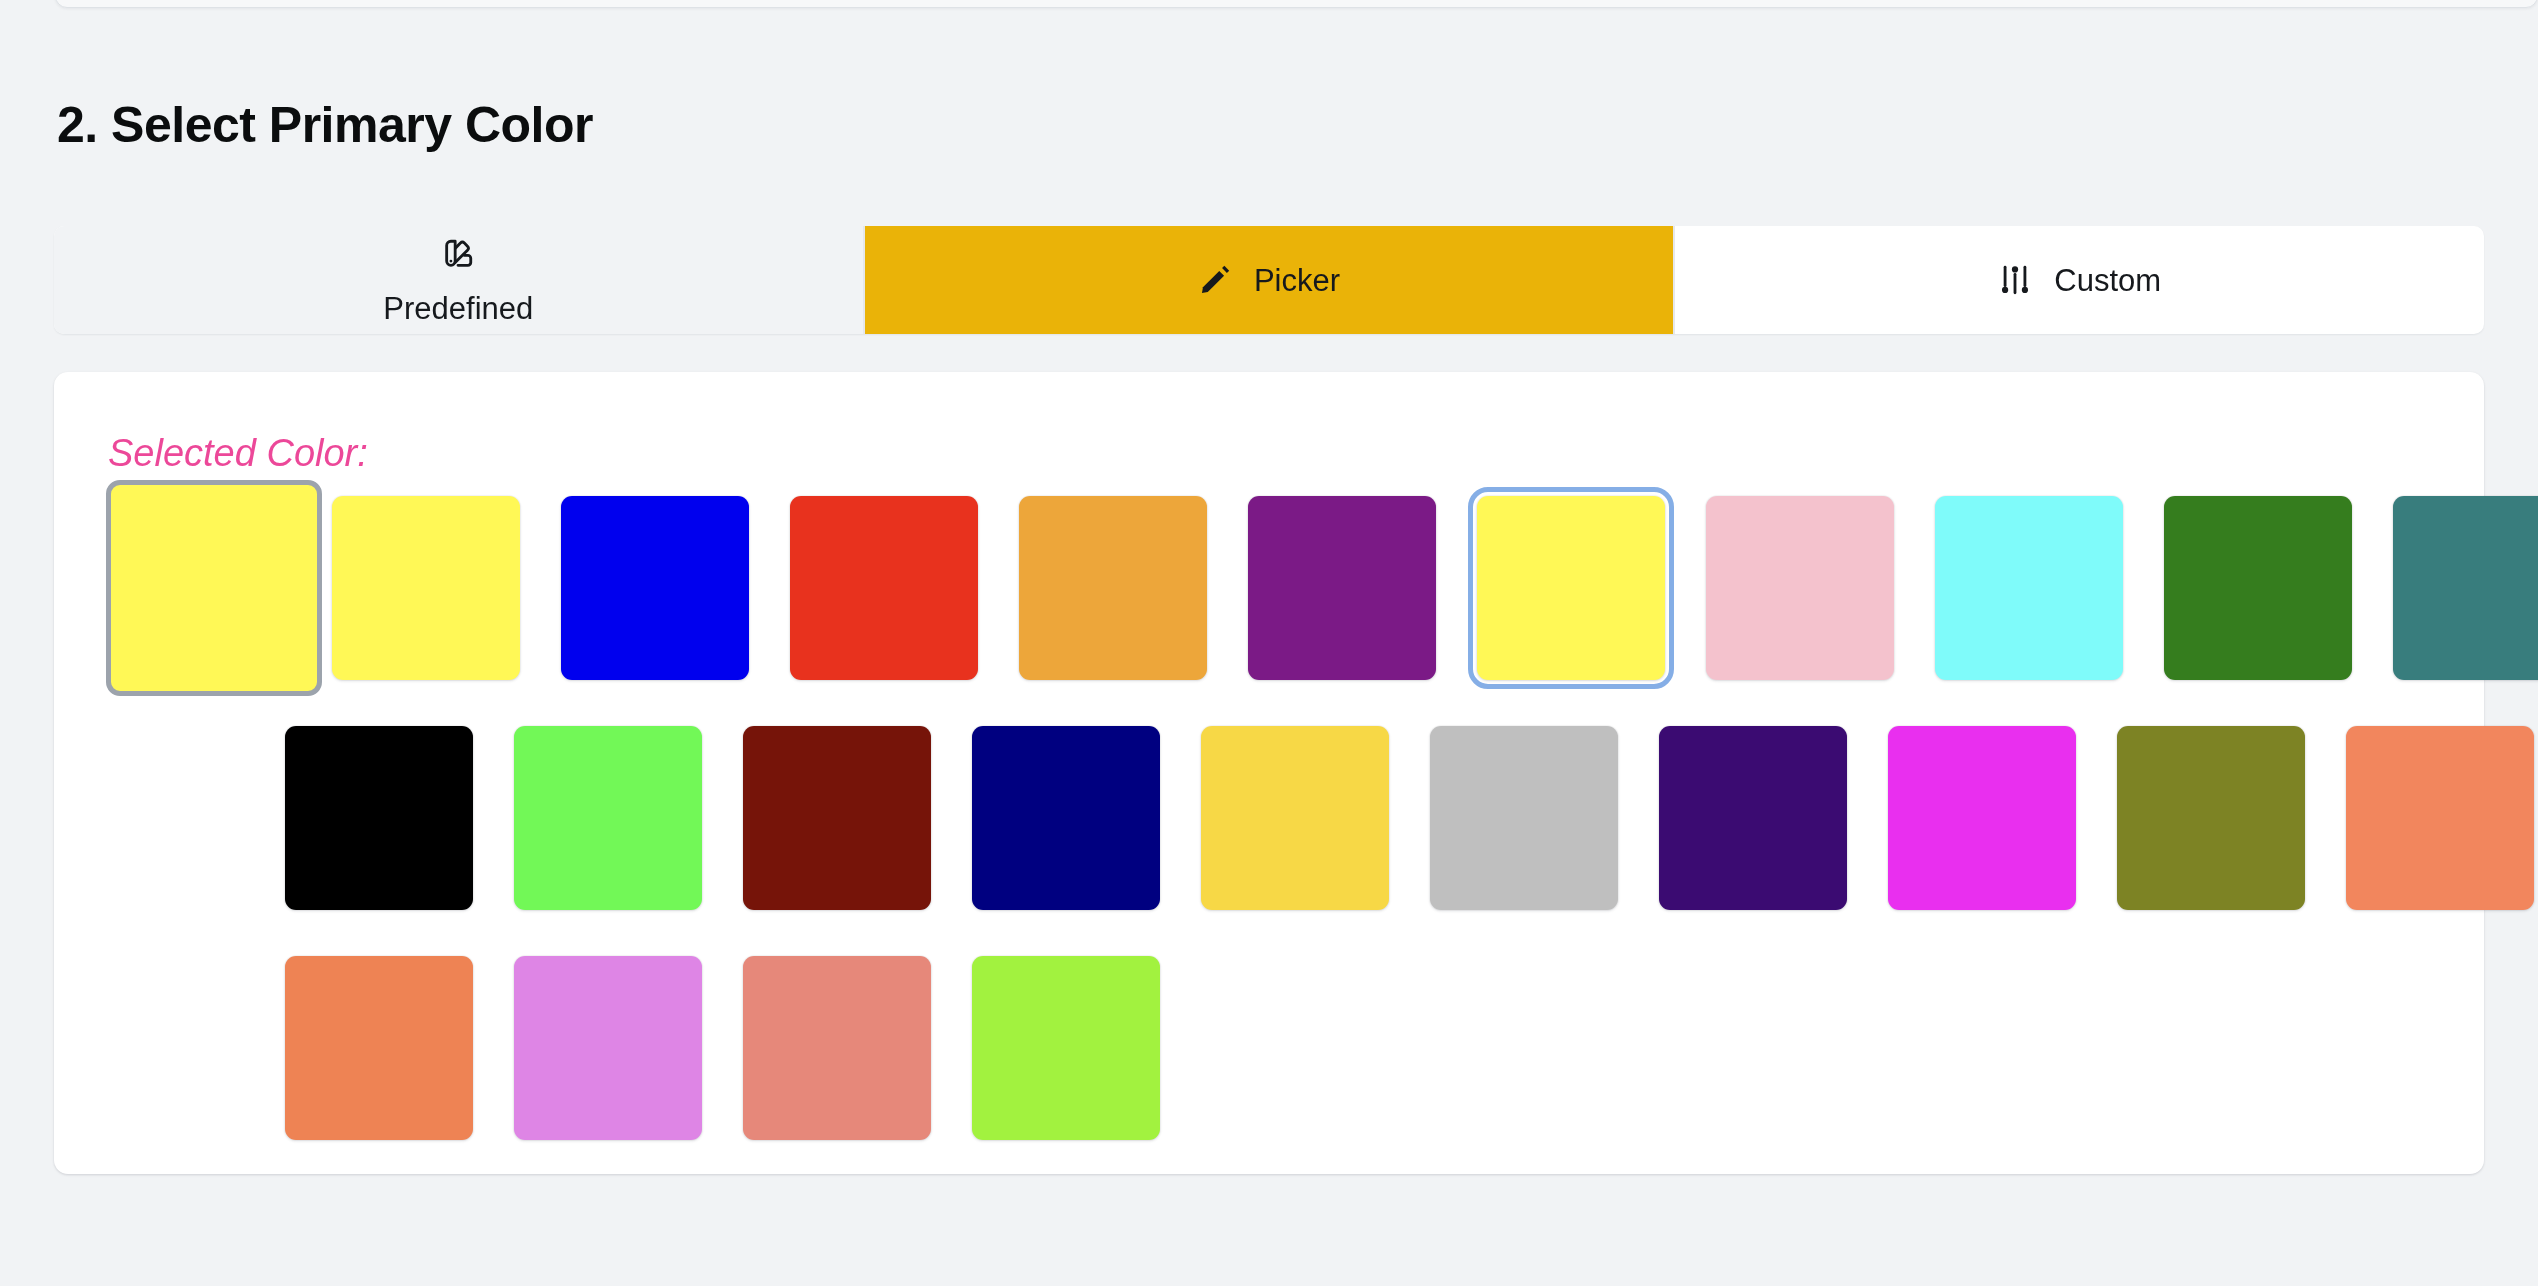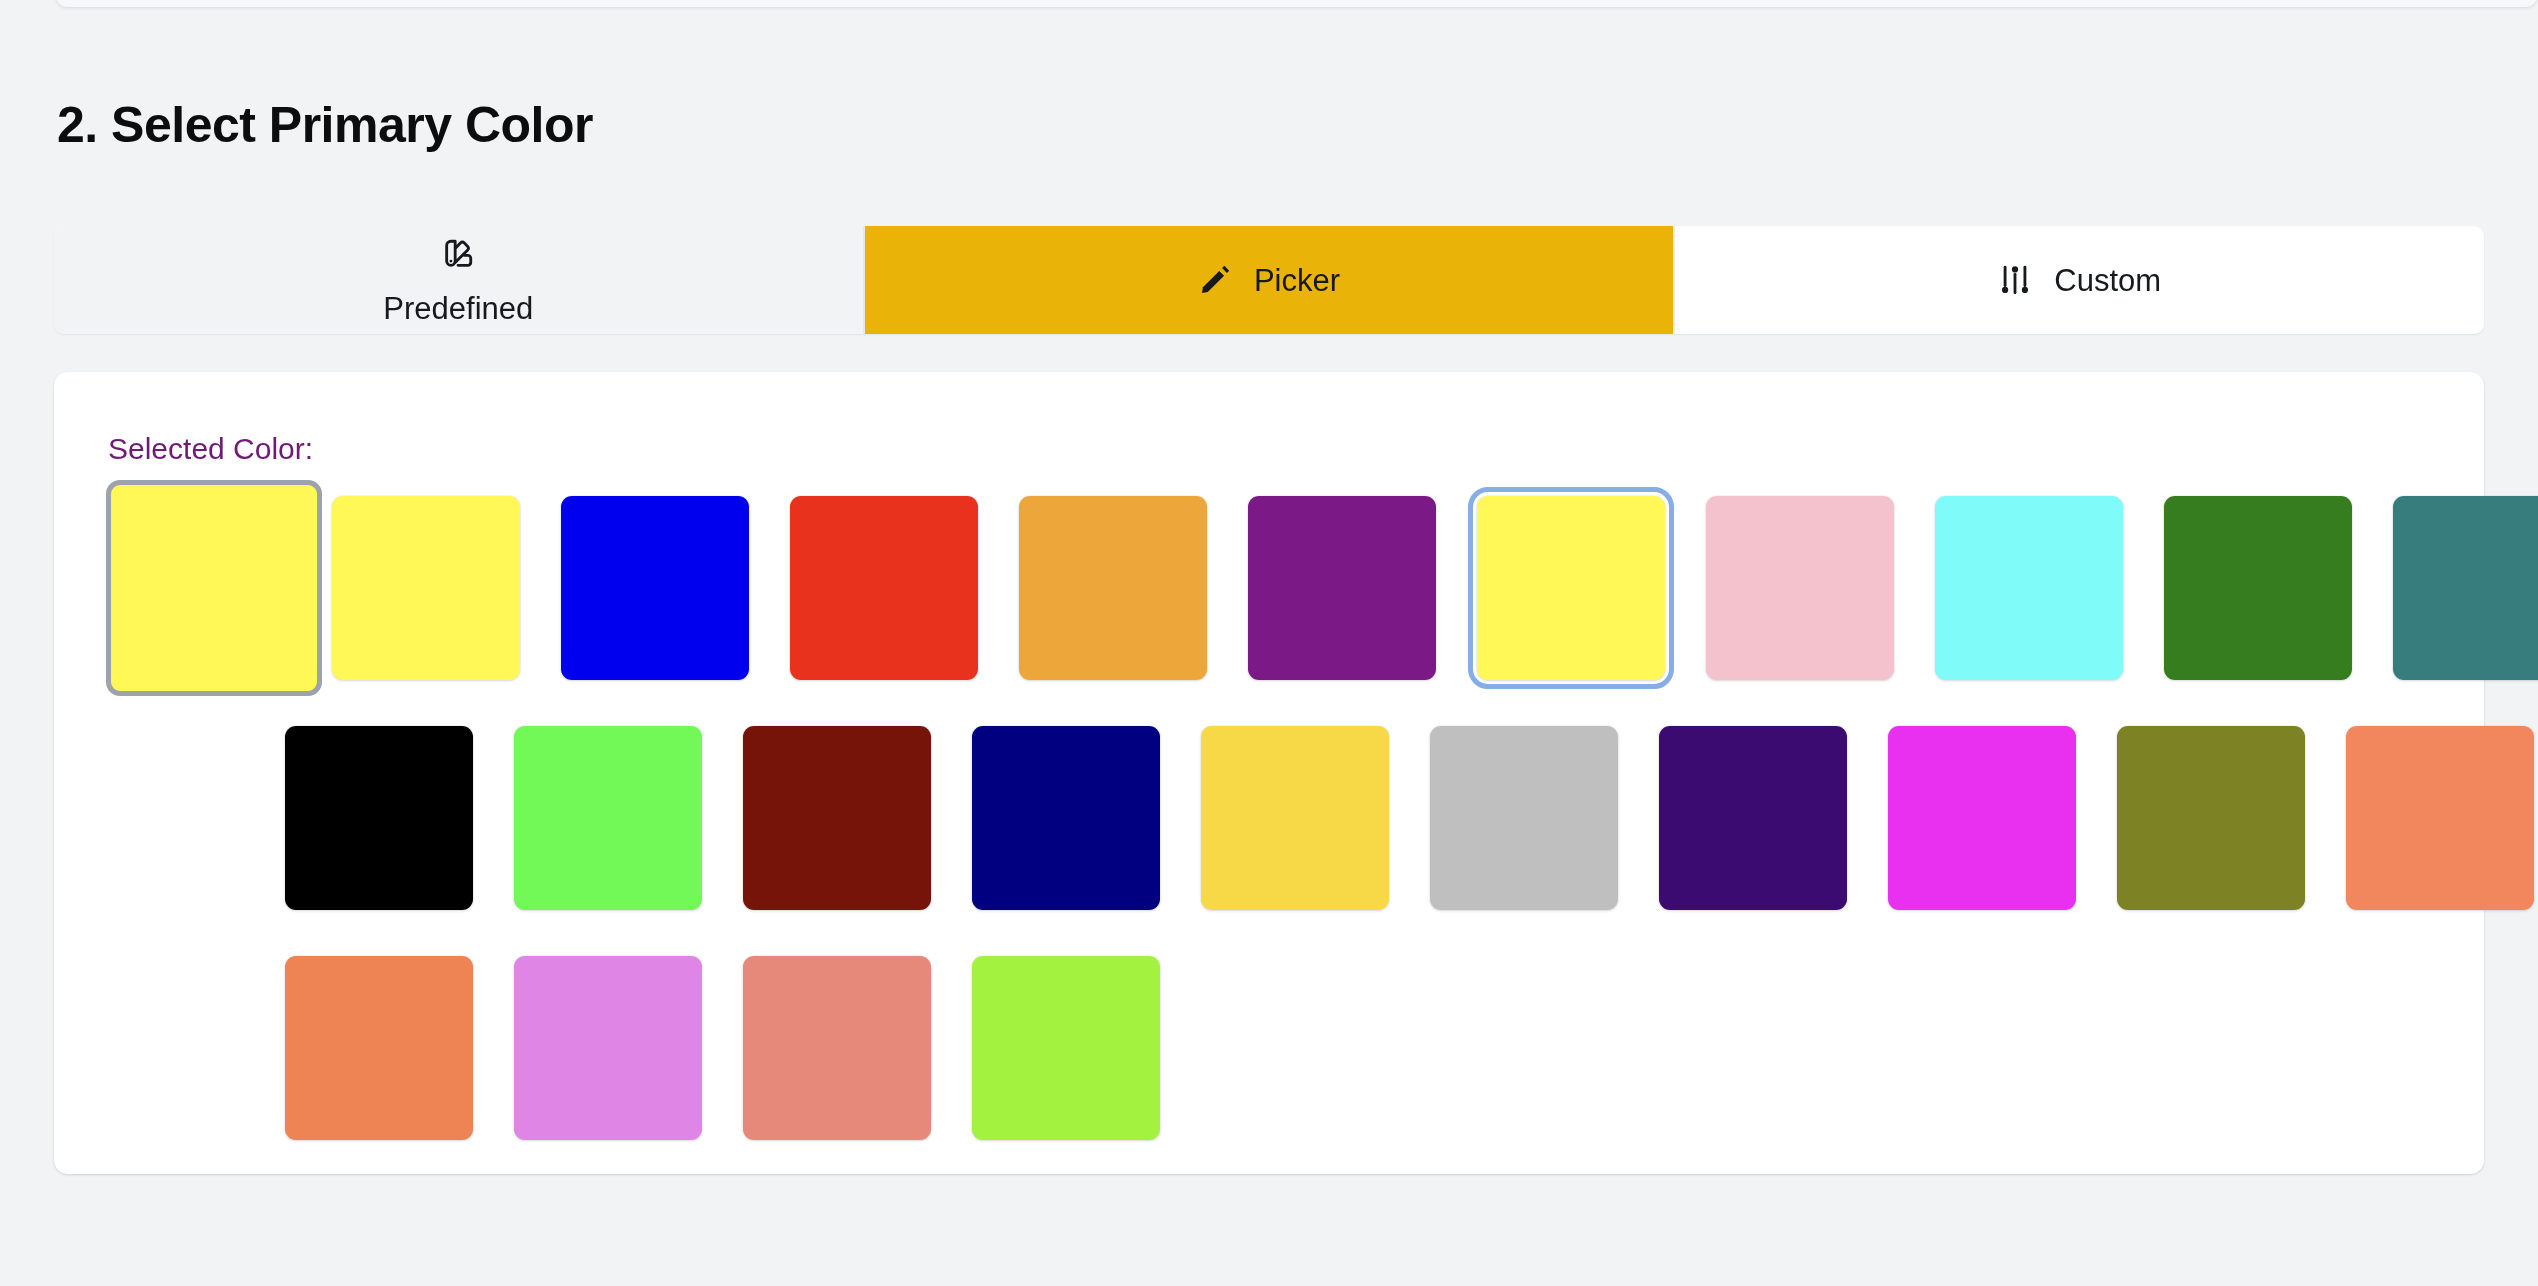--- a/index.html
+++ b/index.html
@@ -103,24 +103,25 @@
     height: 802px;
     background: #FFFFFF;
     border-radius: 14px;
     box-shadow: 0 1px 3px rgba(16,24,40,0.10), 0 1px 2px rgba(16,24,40,0.05);
   }
 
   .selected-label {
     position: absolute;
     left: 54px;
     top: 62px;
-    font-size: 30px;
-    color: #701a75;
+    font-size: 38px;
+    color: #ec4899;
     line-height: 1;
     white-space: nowrap;
+    font-style: italic;
   }
 
   
   .preview-swatch {
     position: absolute;
     left: 52px;
     top: 108px;
     width: 216px;
     height: 216px;
     border: 5px solid #9CA3AC;

